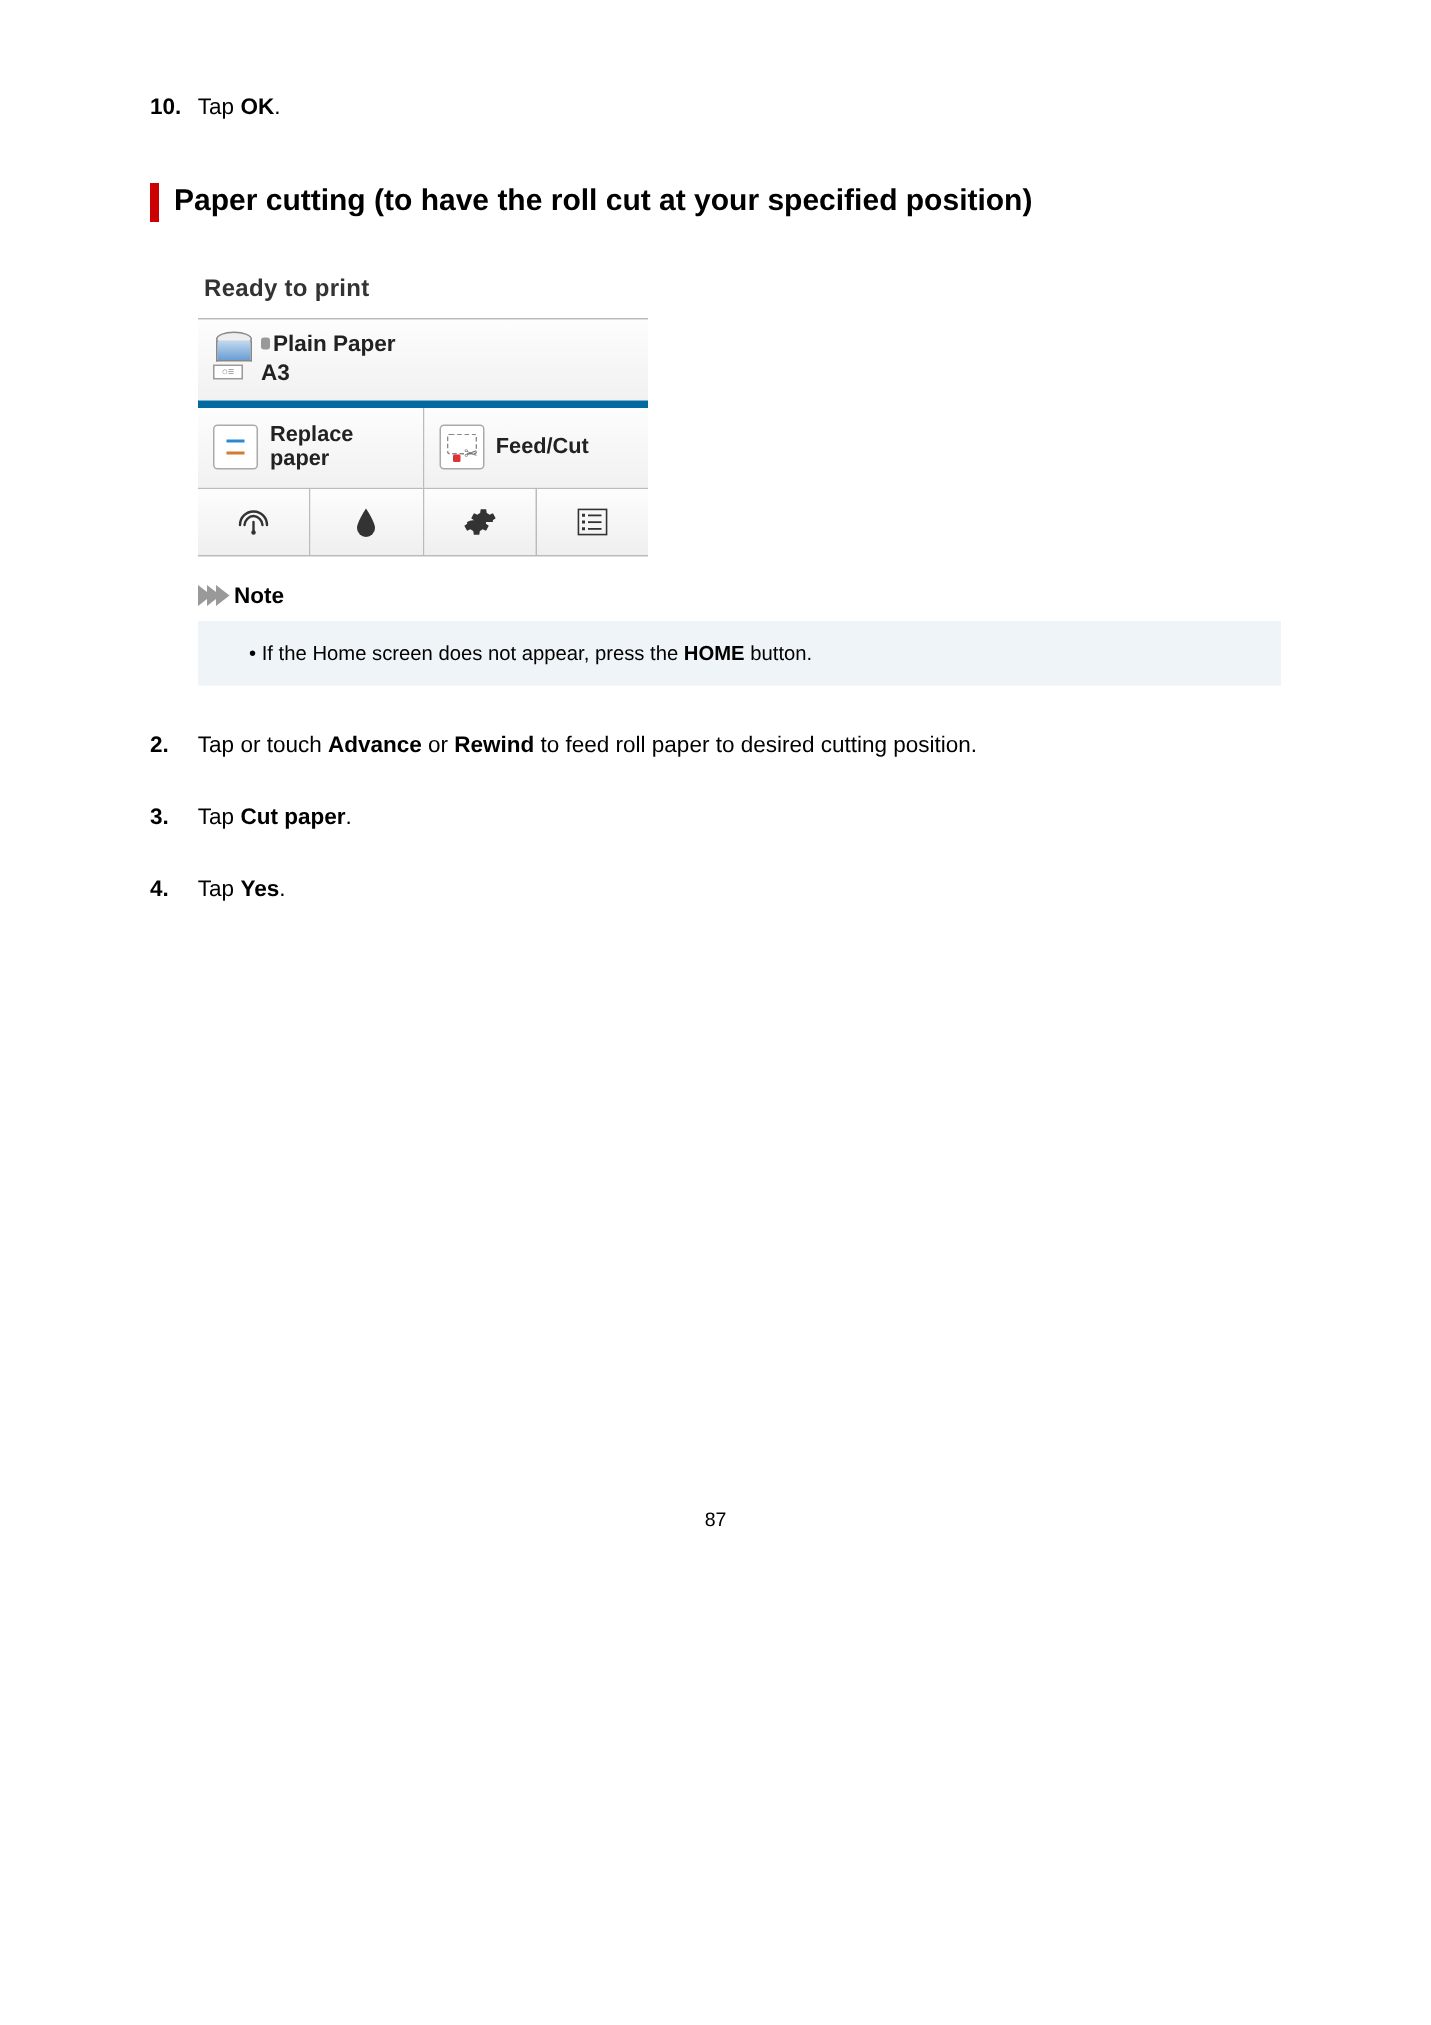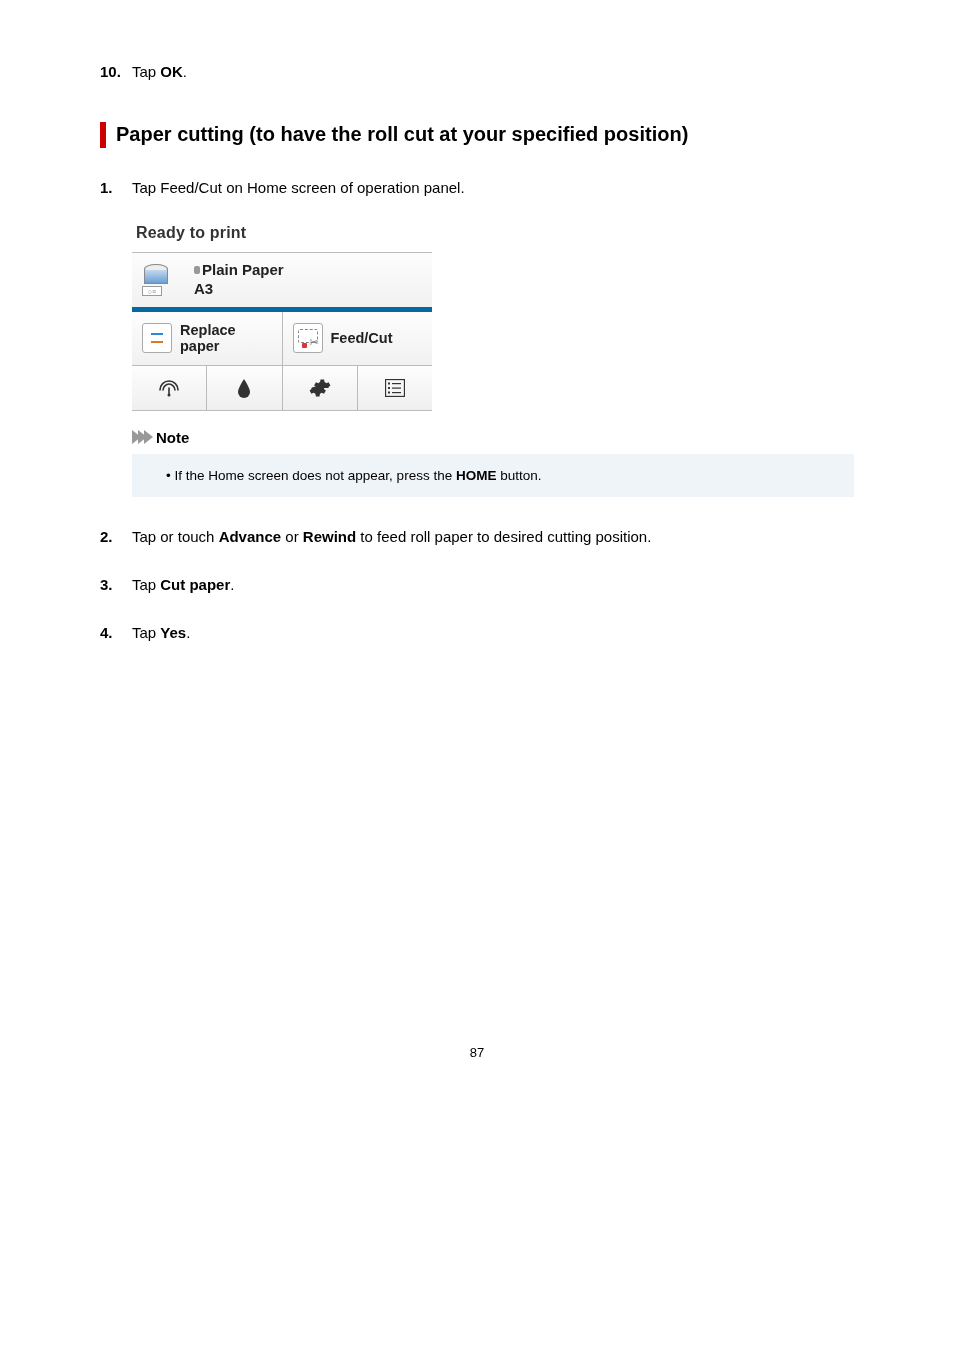--- a/index.html
+++ b/index.html
@@ -63,22 +63,22 @@
     color: #333;
     padding: 8px 4px 10px 4px;
     font-family: Liberation Sans, sans-serif;
     letter-spacing: 0.2px;
   }
   .panel-row1 {
     border-top: 1px solid #bbb;
     background: linear-gradient(#fdfdfd,#f1f1f1);
     padding: 8px 10px;
     display: flex;
-    align-items: center;
-    gap: 24px;
+    align-items: flex-start;
+    gap: 4px;
   }
   .roll-icon {
     width: 28px;
     height: 32px;
     position: relative;
   }
   .roll-icon .roll-top {
     width: 24px; height: 10px;
     border-radius: 50%;
     border: 1px solid #888;
@@ -224,24 +224,20 @@
       <span>Tap </span><b>OK</b><span>.</span>
     </div>
   </div>
 
   <div class="section">
     <div class="section-bar"></div>
     <div class="section-title">Paper cutting (to have the roll cut at your specified position)</div>
   </div>
 
   <div class="step">
-    <div class="step-line">
-      <span class="step-num">1.</span>
-      <span>Tap Feed/Cut on Home screen of operation panel.</span>
-    </div>
 
     <div class="panel-wrap">
       <div class="panel">
         <div class="panel-header">Ready to print</div>
         <div class="panel-row1">
           <div class="roll-icon">
             <div class="roll-top"></div>
             <div class="roll-body"></div>
             <div class="roll-tag">○≡</div>
           </div>

